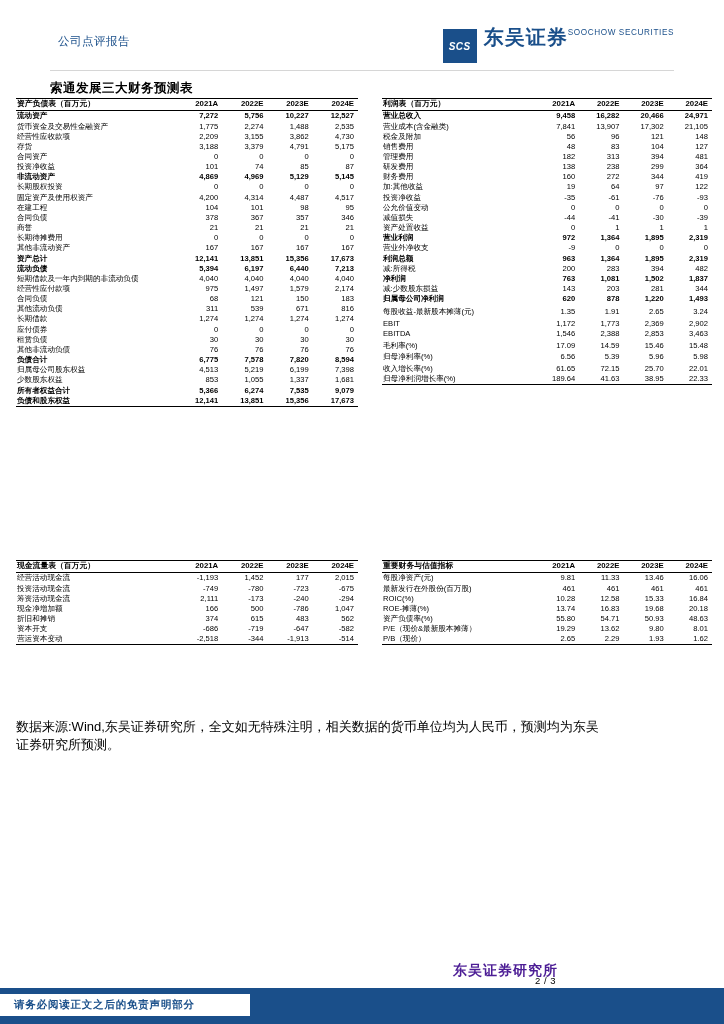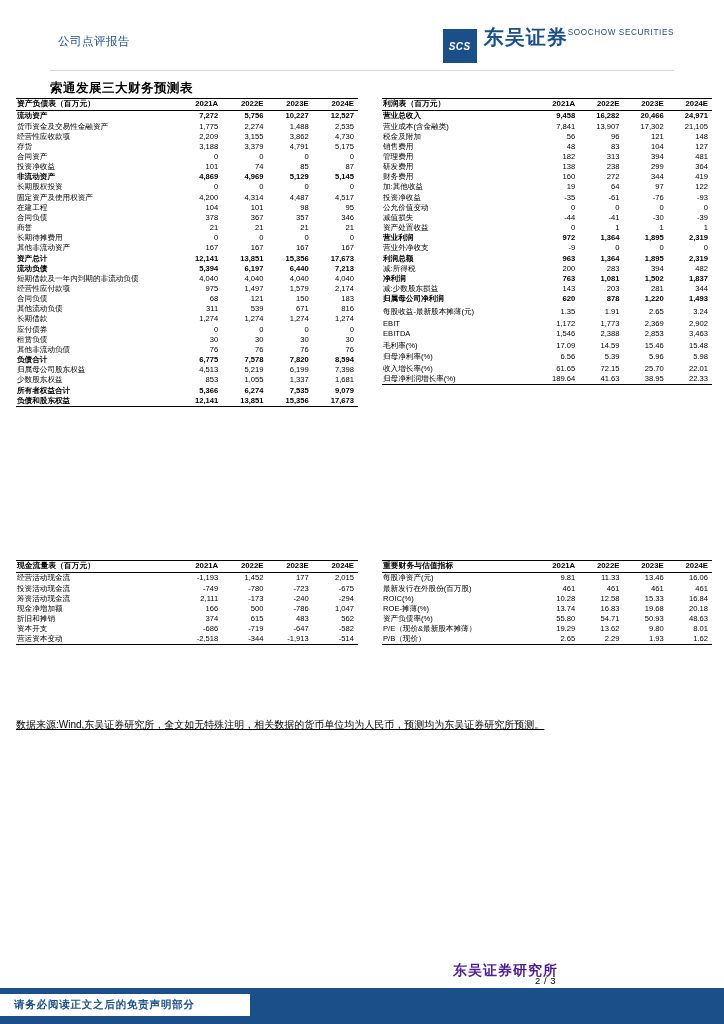--- a/index.html
+++ b/index.html
@@ -140,23 +140,22 @@
   #tbl-cash col.c0     { width: 160px; }
   #tbl-cash col.cn     { width: 45px; }
   #tbl-valuation col.c0{ width: 152px; }
   #tbl-valuation col.cn{ width: 44px; }
 
   
   .source-note {
     position: absolute;
     left: 16px;
     top: 718px;
-    font-size: 10px;
+    font-size: 13px;
     color: #000;
-    text-decoration: underline;
   }
   
   .page-num {
     position: absolute;
     right: 52px;
     top: 975px;
     font-size: 9.5px;
     color: #000;
     letter-spacing: 0.5px;
   }

